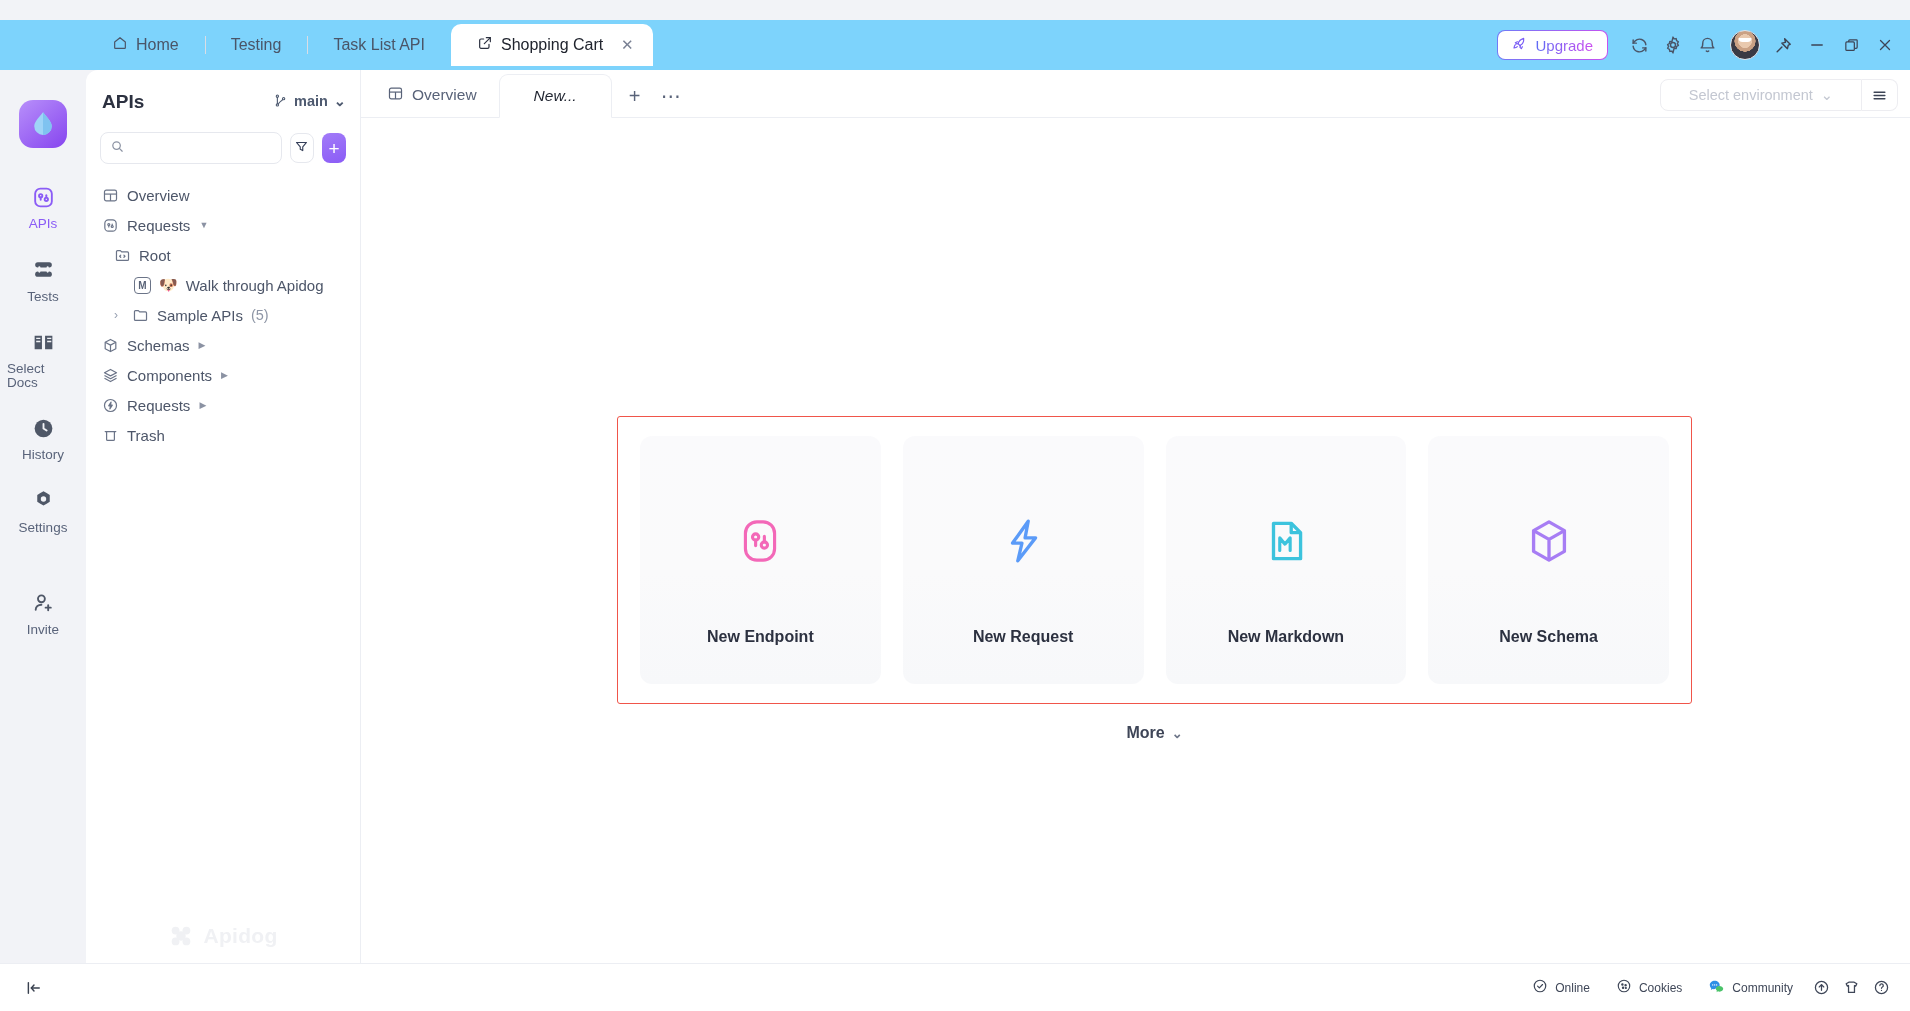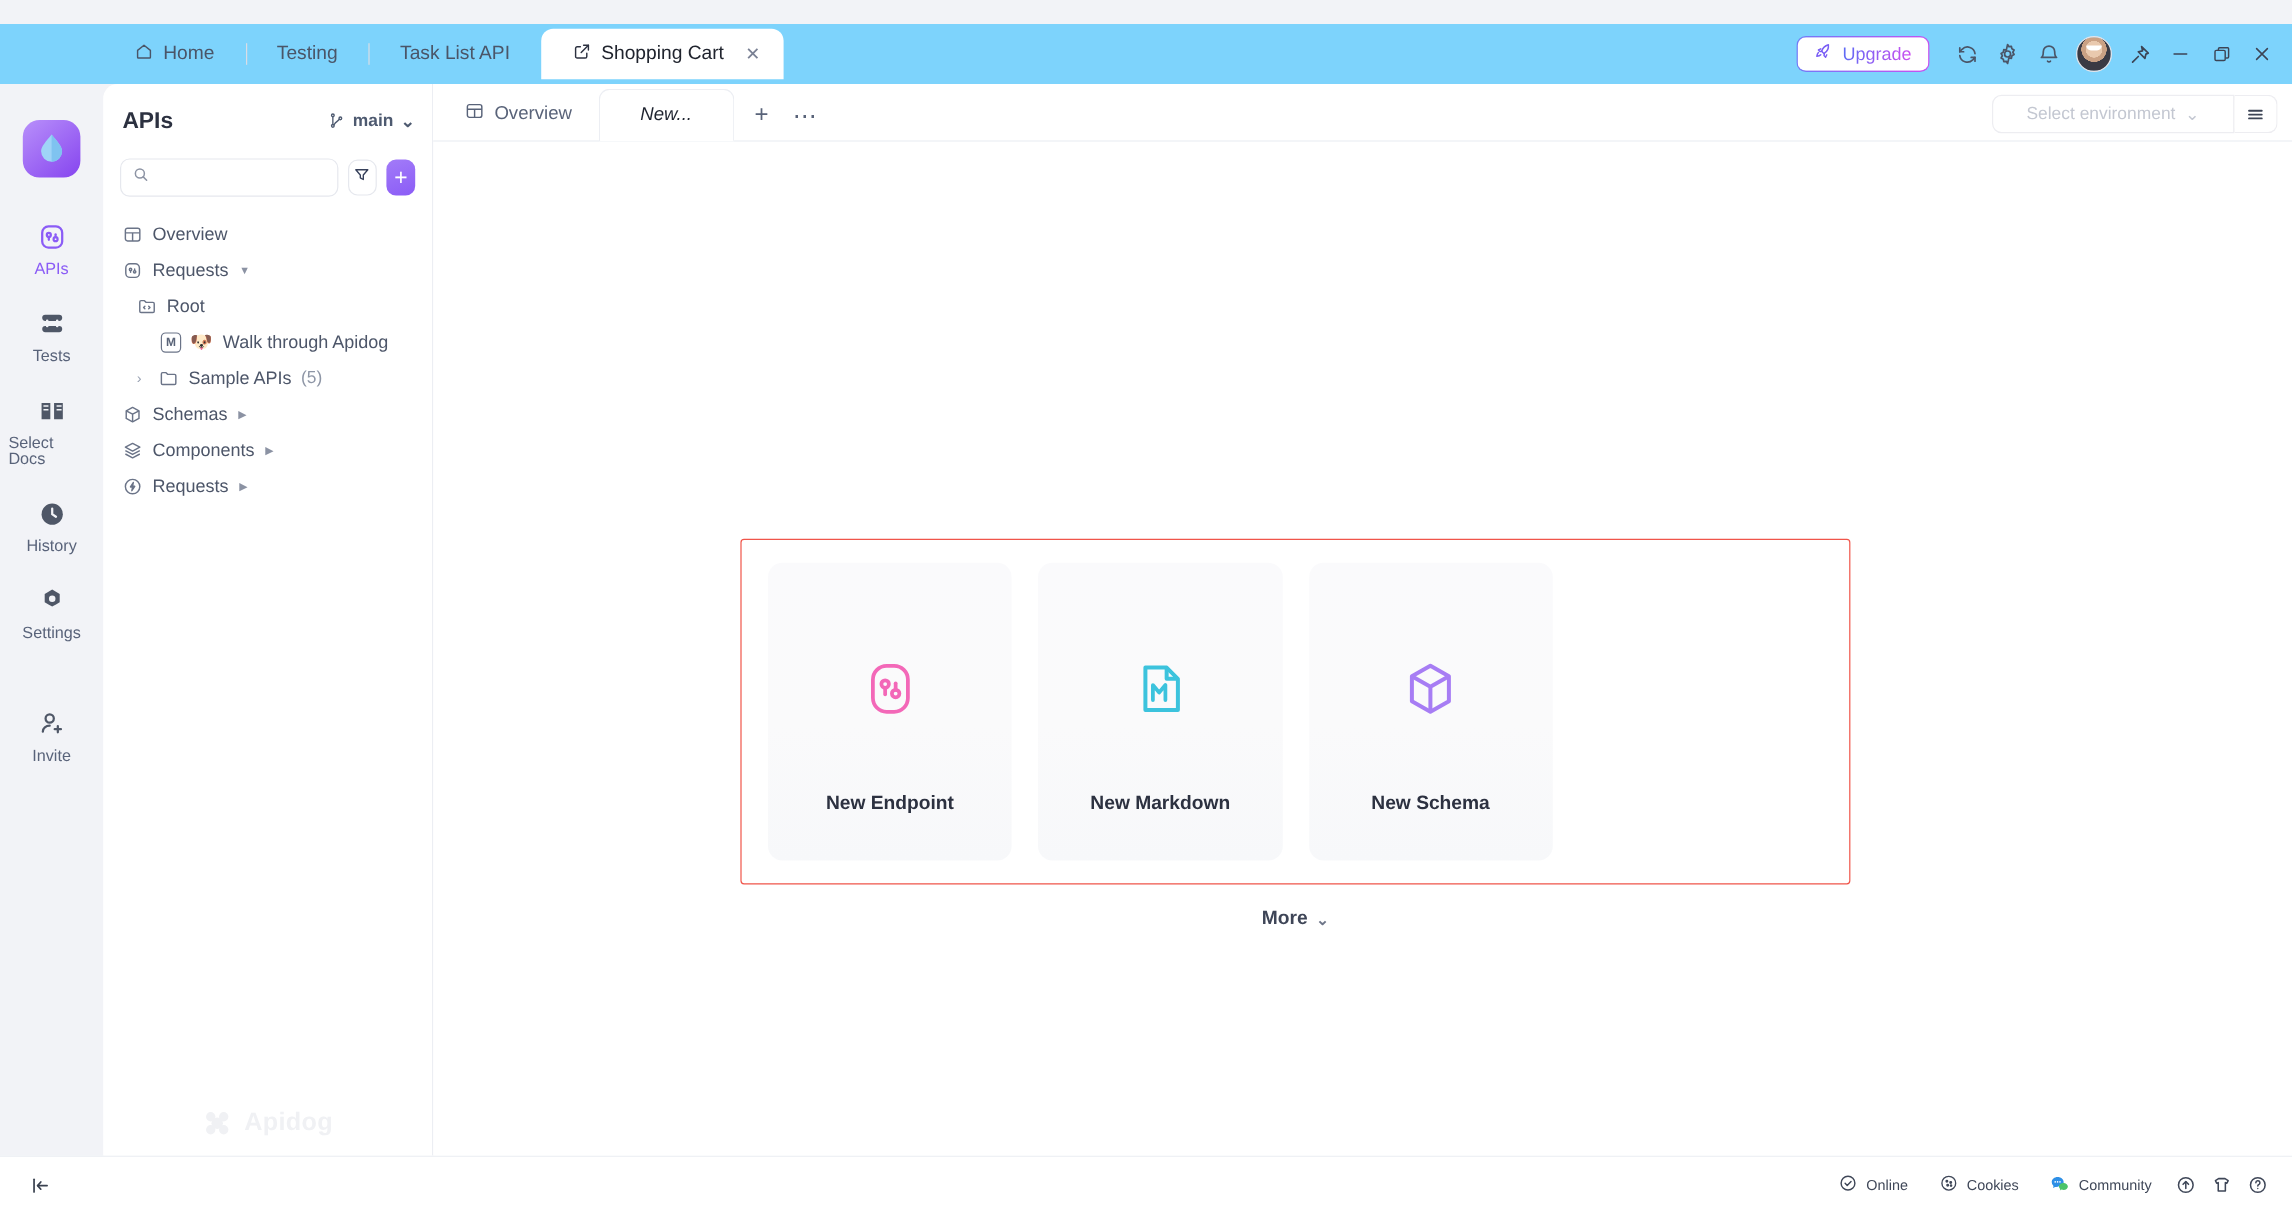--- a/index.html
+++ b/index.html
@@ -209,22 +209,21 @@
   .envmenu {
     width: 36px; height: 32px;
     border: 1px solid #ededf1; border-left: 0; border-radius: 0 8px 8px 0;
     display:flex; align-items:center; justify-content:center; color:#3c4455;
   }
 
   
   .canvas { flex: 1 1 auto; position: relative; }
   .cardwrap {
     position: absolute; left: 256px; top: 298px;
-    width: 925px;
-    margin-top: 33px;
+    width: 1075px;
   }
   .cardgrid {
     display: grid; grid-template-columns: repeat(4, 1fr); gap: 22px;
     border: 1.5px solid #f0554a; border-radius: 3px;
     padding: 19px 22px;
   }
   .card {
     height: 248px; border-radius: 12px;
     background: linear-gradient(180deg,#fafafc 0%,#fafafb 55%,#f7f8fa 100%);
     display: flex; flex-direction: column;
@@ -547,20 +546,29 @@
           <span class="ic">
             <svg width="17" height="17" viewBox="0 0 24 24" fill="none" stroke="#6b7488" stroke-width="1.7" stroke-linejoin="round">
                 <circle cx="12" cy="12" r="8.5"></circle>
                 <path d="M12.8 7.2 9.5 12.4h2.6l-1 4.4 3.4-5.2h-2.6z"></path>
               </svg>
           </span>
           <span>Requests</span>
           <span class="caret">▶</span>
         </div>
 
+        <div class="trow">
+          <span class="ic">
+            <svg width="17" height="17" viewBox="0 0 24 24" fill="none" stroke="#6b7488" stroke-width="1.7" stroke-linecap="round" stroke-linejoin="round">
+                <path d="M4.5 6.5h15"></path>
+                <path d="M6.5 6.5v11A1.5 1.5 0 0 0 8 19h8a1.5 1.5 0 0 0 1.5-1.5v-11"></path>
+              </svg>
+          </span>
+          <span>Trash</span>
+        </div>
 
       </div>
 
       <div class="watermark">
         <svg width="26" height="26" viewBox="0 0 24 24" fill="#f0f1f4">
             <circle cx="7" cy="7" r="3.6"></circle>
             <circle cx="17" cy="7" r="3.6"></circle>
             <circle cx="7" cy="17" r="3.6"></circle>
             <circle cx="17" cy="17" r="3.6"></circle>
             <circle cx="12" cy="12" r="4.4"></circle>
@@ -613,20 +621,28 @@
                     <rect x="5" y="2.8" width="14" height="18.4" rx="5.5"></rect>
                     <circle cx="9.9" cy="10.1" r="1.5"></circle>
                     <path d="M9.9 11.6v2.6"></path>
                     <circle cx="14.1" cy="13.9" r="1.5"></circle>
                     <path d="M14.1 12.4V9.8"></path>
                   </svg>
               </span>
               <span class="clabel">New Endpoint</span>
             </div>
 
+            <div class="card">
+              <span class="cicon">
+                <svg width="50" height="50" viewBox="0 0 24 24" fill="none" stroke="#5b9bf8" stroke-width="1.6" stroke-linejoin="round" stroke-linecap="round">
+                    <path d="M14.5 2.5 7 13h4.5l-2 8.5L18 10.5h-5z"></path>
+                  </svg>
+              </span>
+              <span class="clabel">New Request</span>
+            </div>
 
             <div class="card">
               <span class="cicon">
                 <svg width="50" height="50" viewBox="0 0 24 24" fill="none" stroke="#3cc3dd" stroke-width="1.6" stroke-linejoin="round">
                     <path d="M6 3.5h8.5L19 8v12.5H6z"></path>
                     <path d="M14.5 3.5V8H19"></path>
                     <path d="M9 16.5v-6l2.5 3 2.5-3v6" stroke-width="1.5" stroke-linecap="round"></path>
                   </svg>
               </span>
               <span class="clabel">New Markdown</span>

